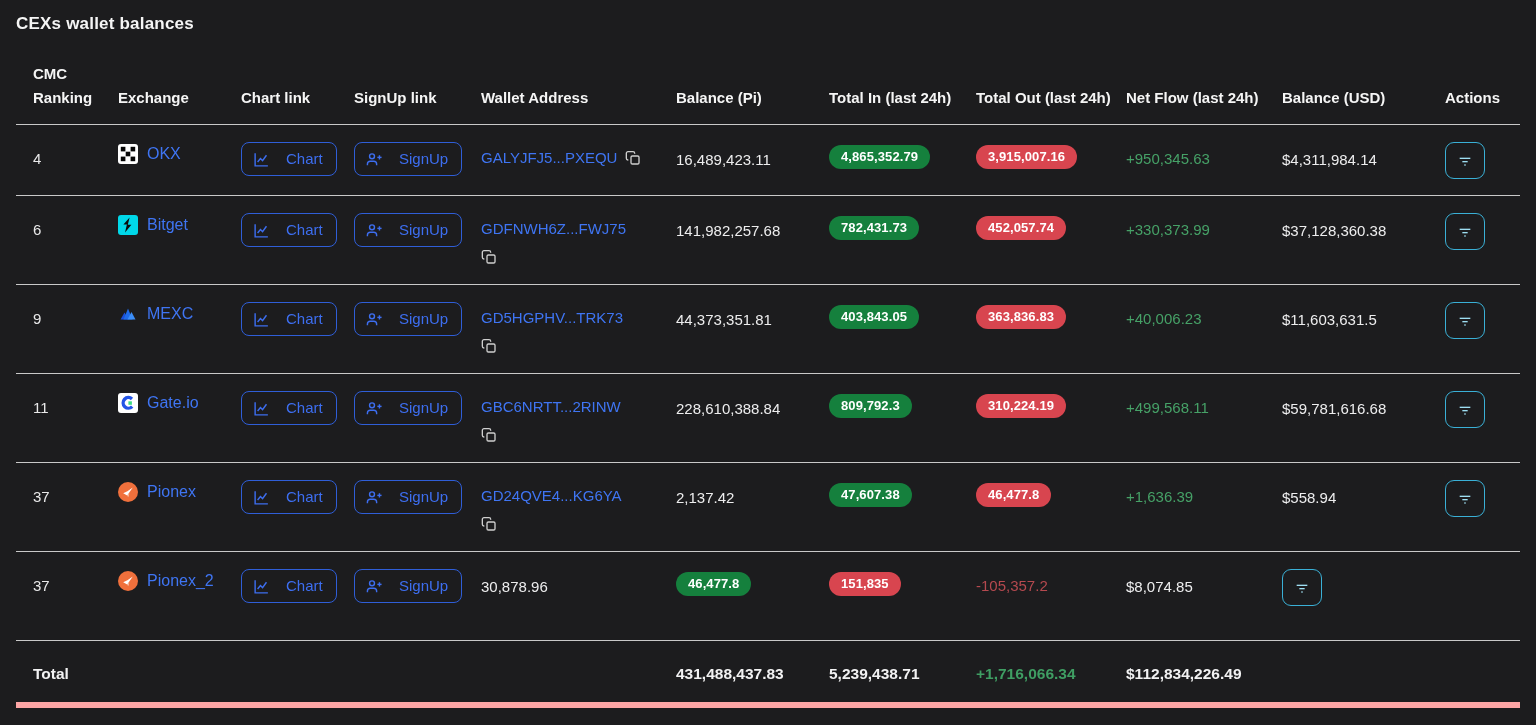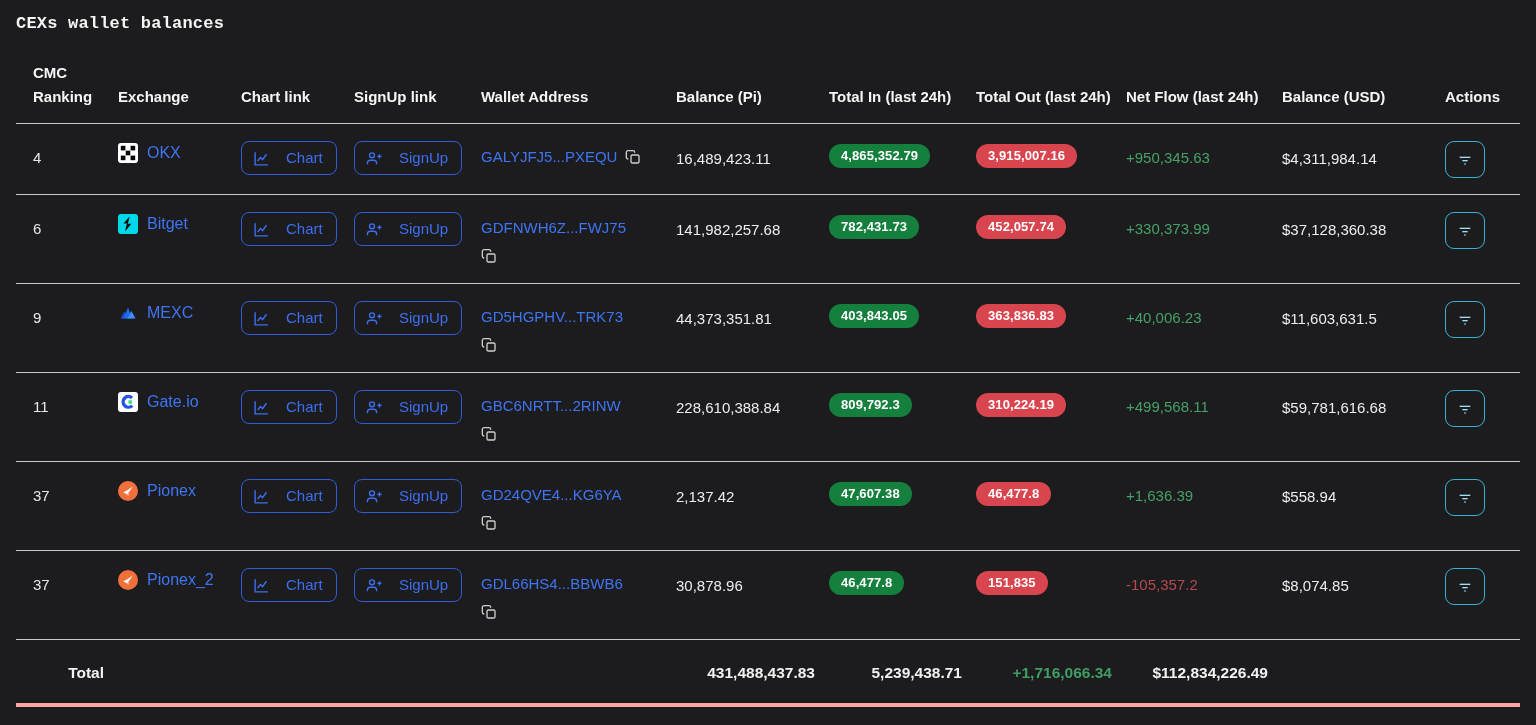--- a/index.html
+++ b/index.html
@@ -5,21 +5,21 @@
   * { box-sizing: border-box; margin: 0; padding: 0; }
   html,body { background:#131314; }
   .page {
     width: 1536px; height: 725px;
     background: #1c1c1e;
     font-family: "Liberation Sans", sans-serif;
     color: #f2f2f2;
     padding: 14px 16px 0 16px;
     overflow: hidden;
   }
-  .title { font-size: 17px; font-weight: 700; color: #f5f5f5; letter-spacing: .2px; font-family: Liberation Mono, monospace; }
+  .title { font-size: 17px; font-weight: 700; color: #f5f5f5; letter-spacing: .2px; }
 
   .grid {
     display: grid;
     grid-template-columns: 102px 123px 113px 127px 195px 153px 147px 150px 156px 163px 1fr;
   }
   .thead {
     margin-top: 4px;
     align-items: end;
     padding: 24px 0 14px 0;
     border-bottom: 1px solid #c9c9c9;
@@ -93,23 +93,22 @@
     background: transparent;
     border: 1px solid #3ab0d6;
     border-radius: 9px;
     display: inline-flex; align-items: center; justify-content: center;
     cursor: pointer;
   }
   .act-btn svg { width: 16px; height: 16px; stroke: #9edff2; }
 
   .trow {
     min-height: 67px;
-    border-bottom: 4px solid #fca5a5;
+    border-bottom: 6px solid #fca5a5;
     align-items: start;
-    text-align: right;
   }
   .trow .cell { padding-top: 22px; font-weight: 700; font-size: 15.5px; color: #f2f2f3; }
   .trow .c-label { padding-left: 17px; }
   .trow .t-flow { color: #3f9e63; }
 </style>
 </head>
 <body>
 
 <div class="page">
   <div class="title">CEXs wallet balances</div>
@@ -432,27 +431,20 @@
       <button class="btn">
         <svg viewBox="0 0 24 24" fill="none" stroke-width="2">
             <path d="M15 20v-1.5a4 4 0 0 0-4-4H6a4 4 0 0 0-4 4V20"></path>
             <circle cx="8.5" cy="7.5" r="3.5"></circle>
             <line x1="19" y1="6" x2="19" y2="12"></line>
             <line x1="16" y1="9" x2="22" y2="9"></line>
           </svg>
         <span>SignUp</span>
       </button>
     </div>
-    <div class="cell c-wallet stack">
-      <a class="wallet-link">GDL66HS4...BBWB6</a>
-      <button class="copy-btn"><svg viewBox="0 0 24 24" fill="none" stroke-width="2">
-            <rect x="9" y="9" width="12" height="12" rx="2"></rect>
-            <path d="M5 15H4.5A2.5 2.5 0 0 1 2 12.5V5a2.5 2.5 0 0 1 2.5-2.5H12A2.5 2.5 0 0 1 14.5 5V5.5"></path>
-          </svg></button>
-    </div>
     <div class="cell">30,878.96</div>
     <div class="cell c-badge"><span class="badge in">46,477.8</span></div>
     <div class="cell c-badge"><span class="badge out">151,835</span></div>
     <div class="cell c-flow flow-neg">-105,357.2</div>
     <div class="cell">$8,074.85</div>
     <div class="cell c-act">
       <button class="act-btn">
           <svg viewBox="0 0 24 24" fill="none" stroke-width="2">
             <line x1="4" y1="8" x2="20" y2="8"></line>
             <line x1="8" y1="13" x2="16" y2="13"></line>

